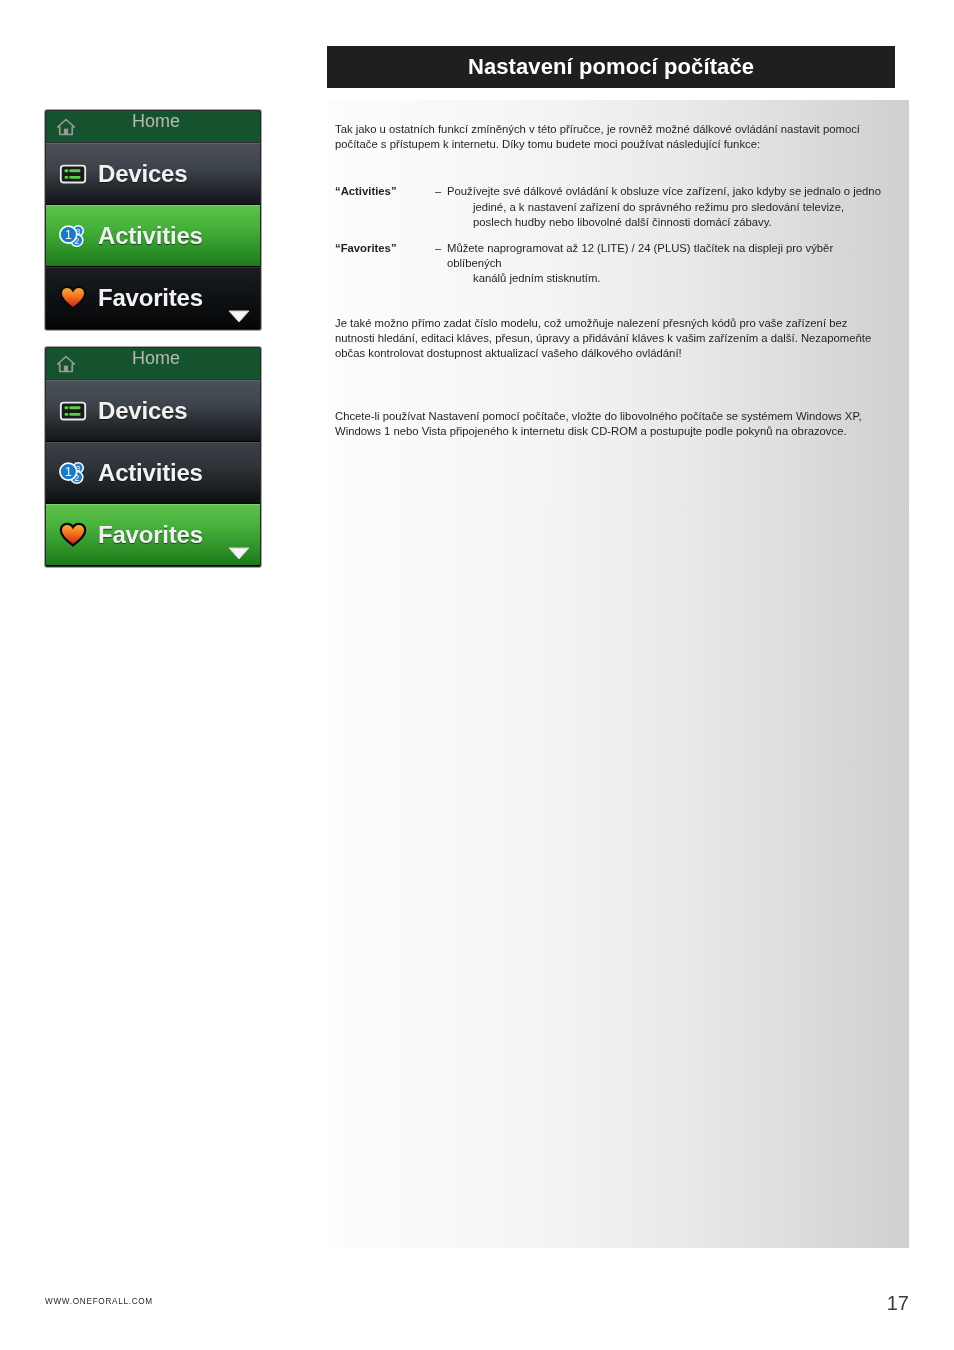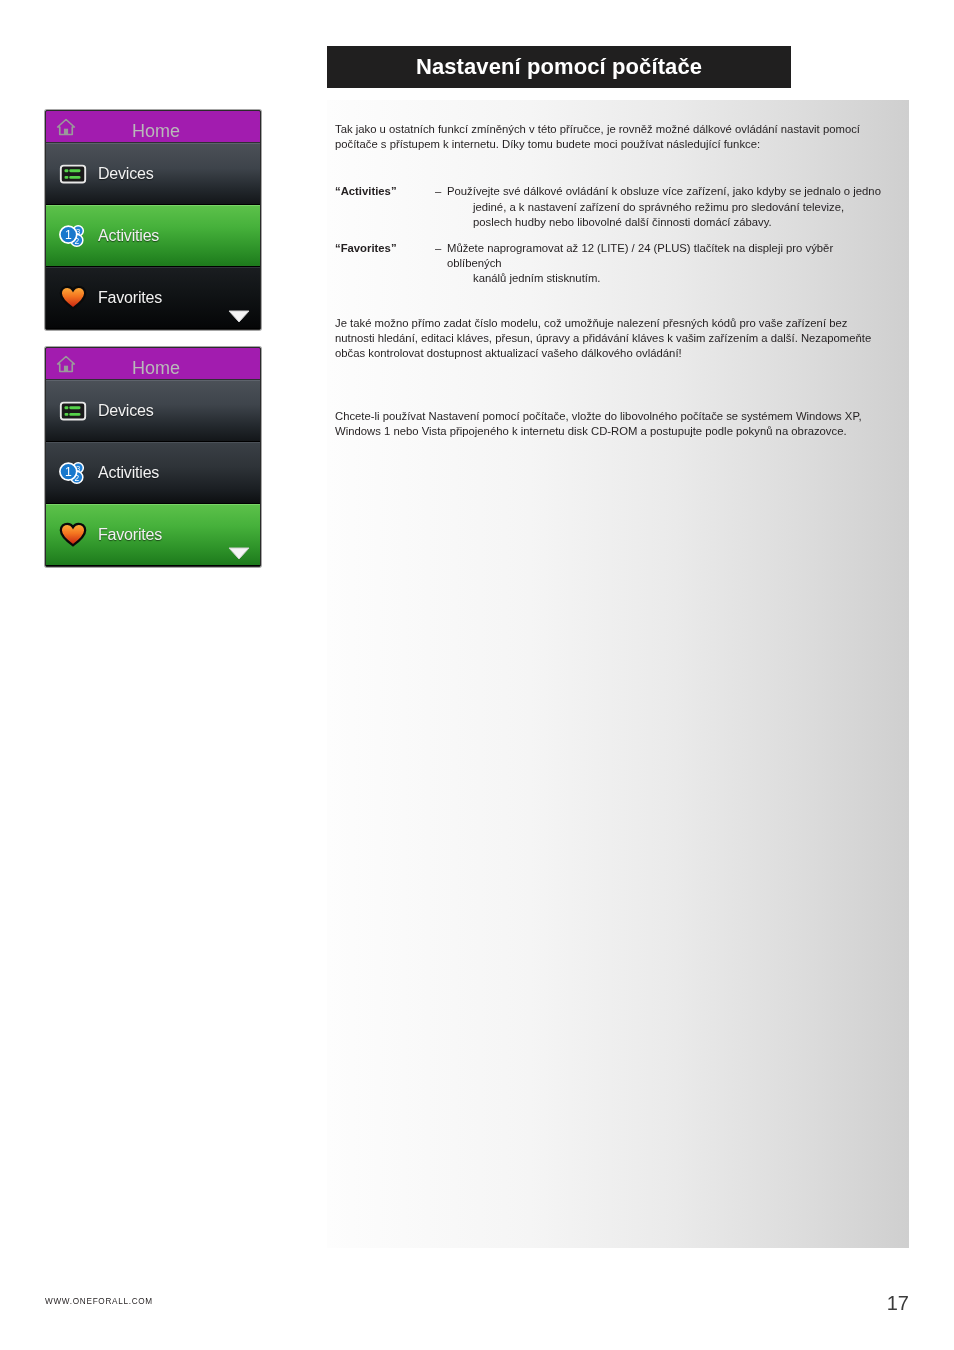--- a/index.html
+++ b/index.html
@@ -11,21 +11,21 @@
     font-family: "Liberation Sans", sans-serif;
     position: relative;
     overflow: hidden;
   }
 
   
   .header-bar {
     position: absolute;
     left: 327px;
     top: 46px;
-    width: 464px;
+    width: 568px;
     height: 42px;
     background: #201f1f;
     display: flex;
     align-items: center;
     justify-content: center;
   }
   .header-title {
     color: #ffffff;
     font-size: 22px;
     font-weight: bold;
@@ -83,23 +83,23 @@
     border: 1px solid #2b2b2b;
     border-radius: 2px;
     overflow: hidden;
     box-shadow: 0 0 0 1px rgba(0,0,0,0.35);
   }
   #menu-one { left: 45px; top: 110px; }
   #menu-two { left: 45px; top: 347px; }
 
   .menu-titlebar {
     height: 32px;
-    background: #a21caf;
+    background: #14532d;
     display: flex;
-    align-items: flex-end;
+    align-items: flex-start;
     position: relative;
     border-bottom: 1px solid #312e34;
   }
   .menu-titlebar .home-icon {
     position: absolute;
     left: 10px;
     top: 6px;
     width: 20px;
     height: 20px;
   }
@@ -139,22 +139,22 @@
 
   .menu-row .row-icon {
     width: 30px;
     height: 30px;
     flex: 0 0 30px;
     margin-right: 10px;
     position: relative;
   }
   .menu-row .row-label {
     color: #f2f2f2;
-    font-size: 16px;
-    font-weight: normal;
+    font-size: 24px;
+    font-weight: bold;
     text-shadow: 0 1px 1px rgba(0,0,0,0.55);
     letter-spacing: -0.2px;
   }
 
   .scroll-arrow {
     position: absolute;
     right: 10px;
     bottom: 6px;
     width: 22px;
     height: 13px;

